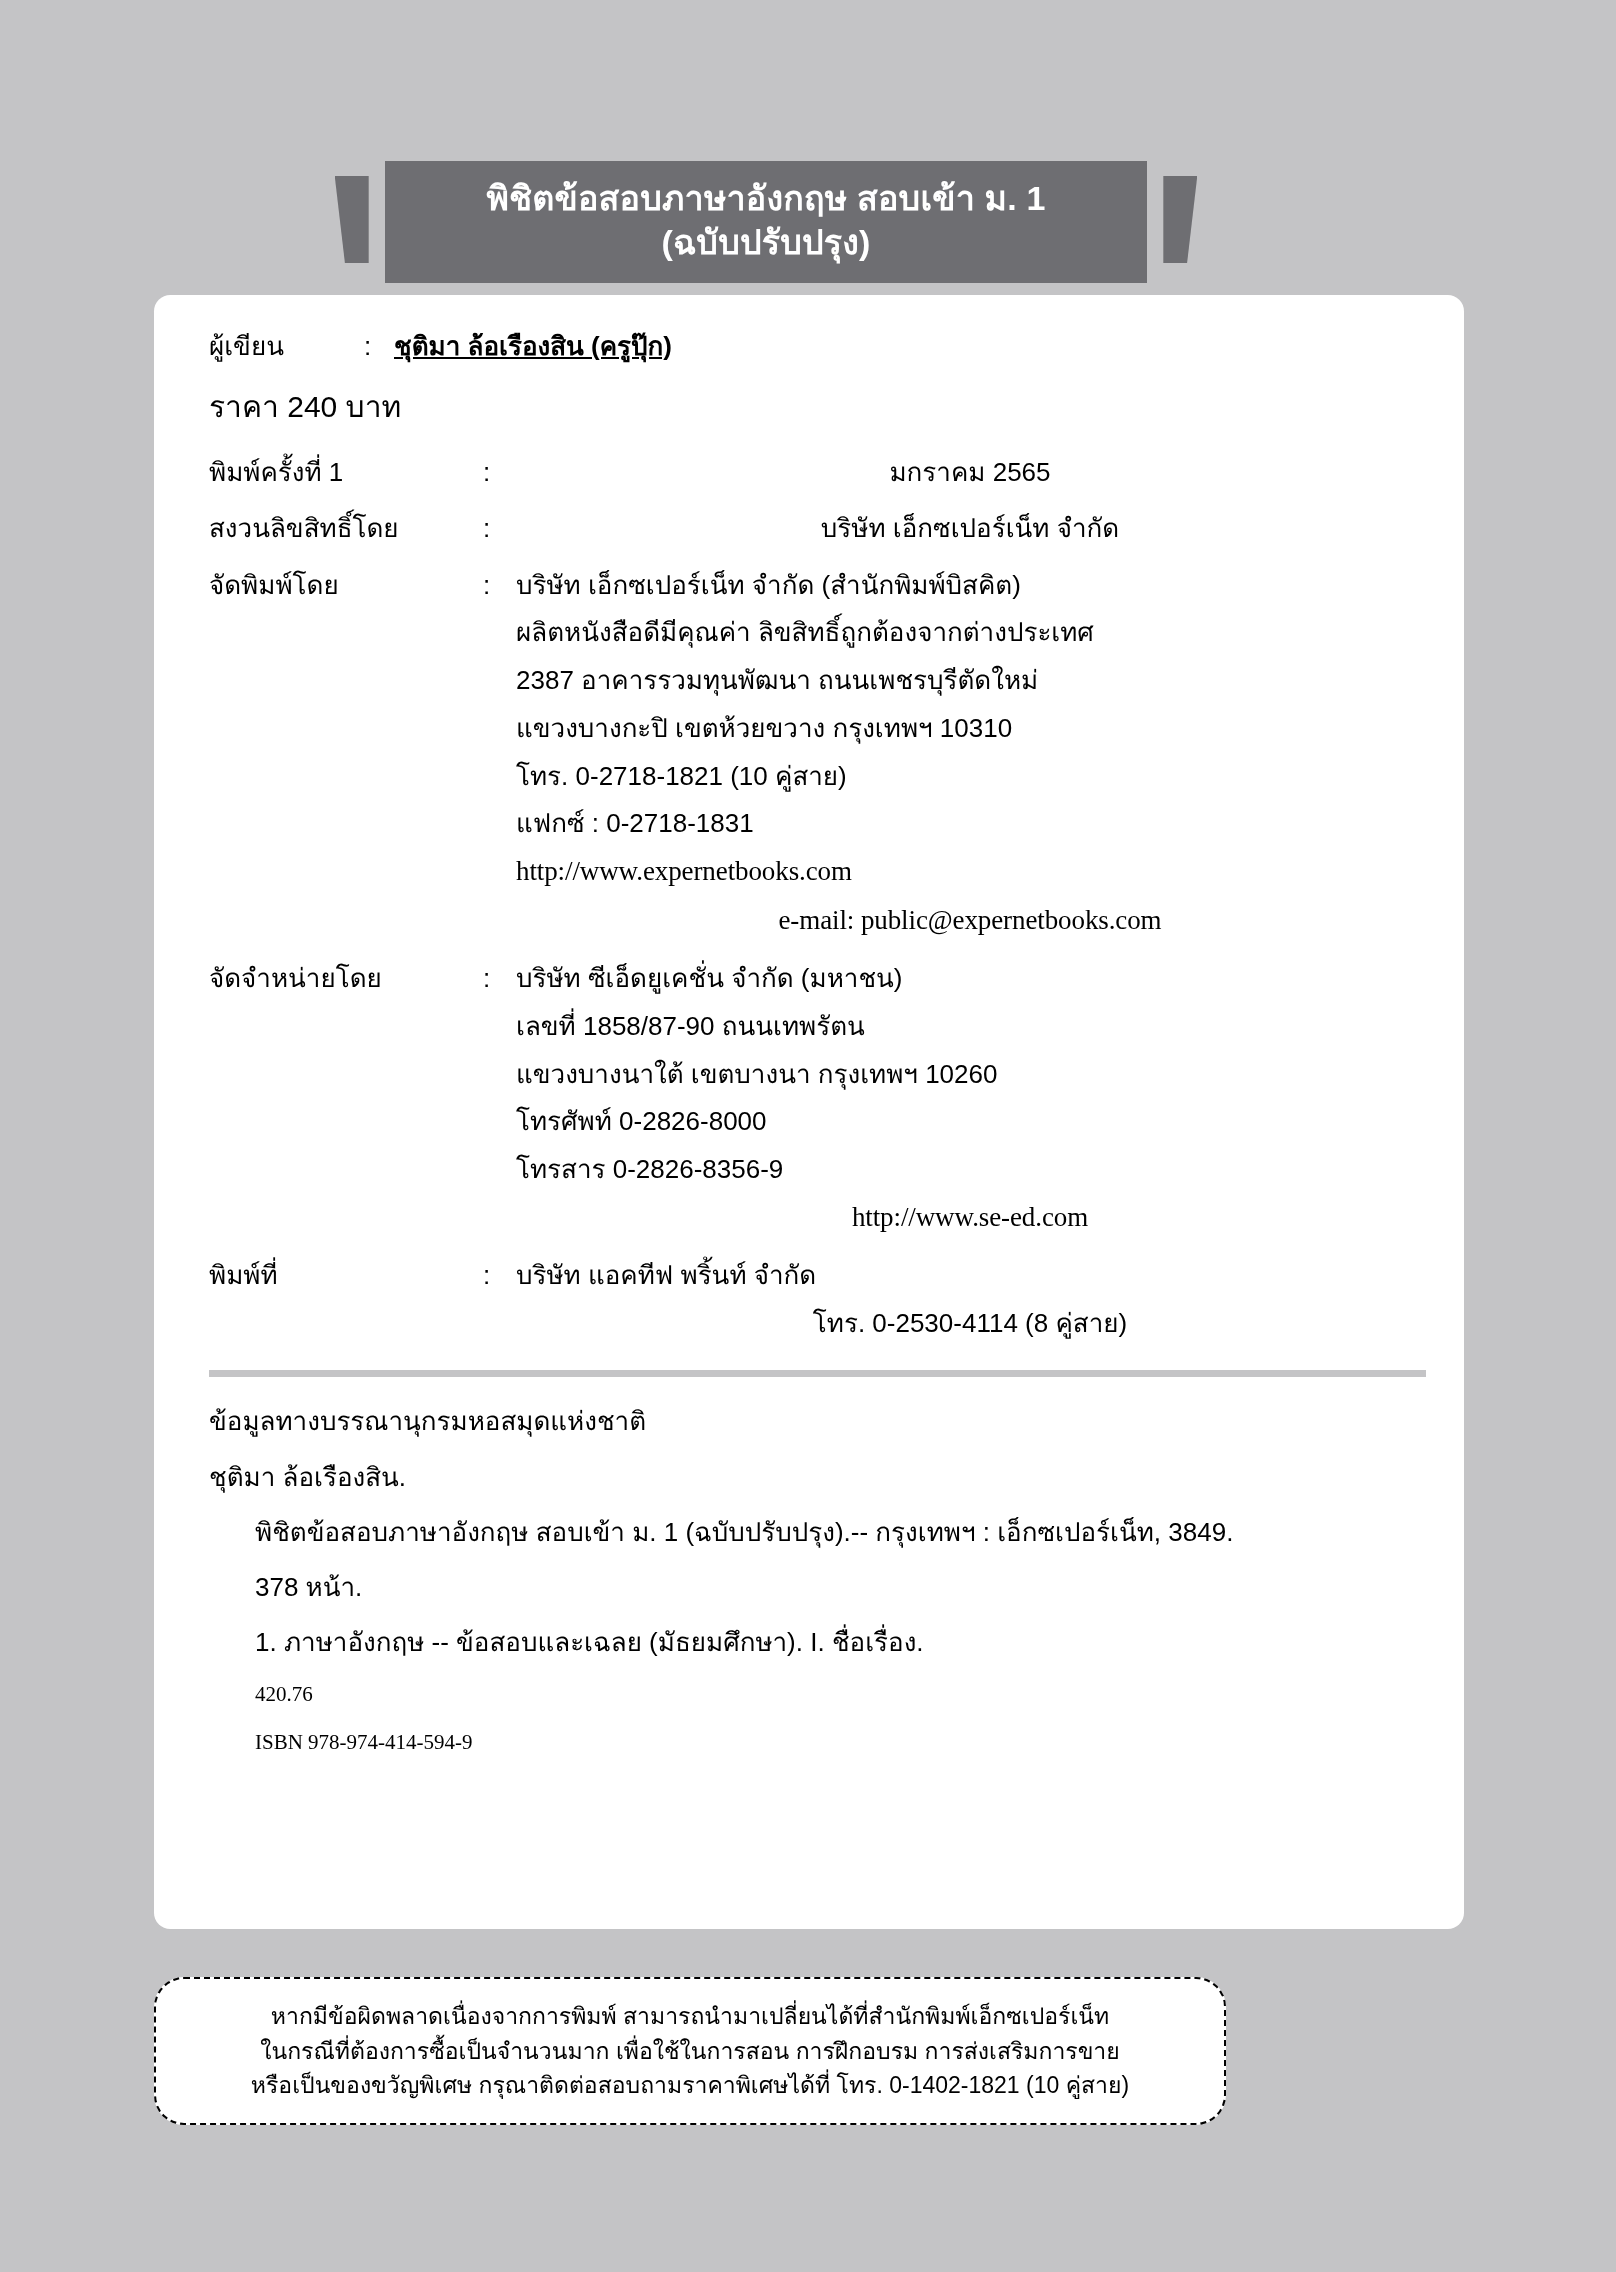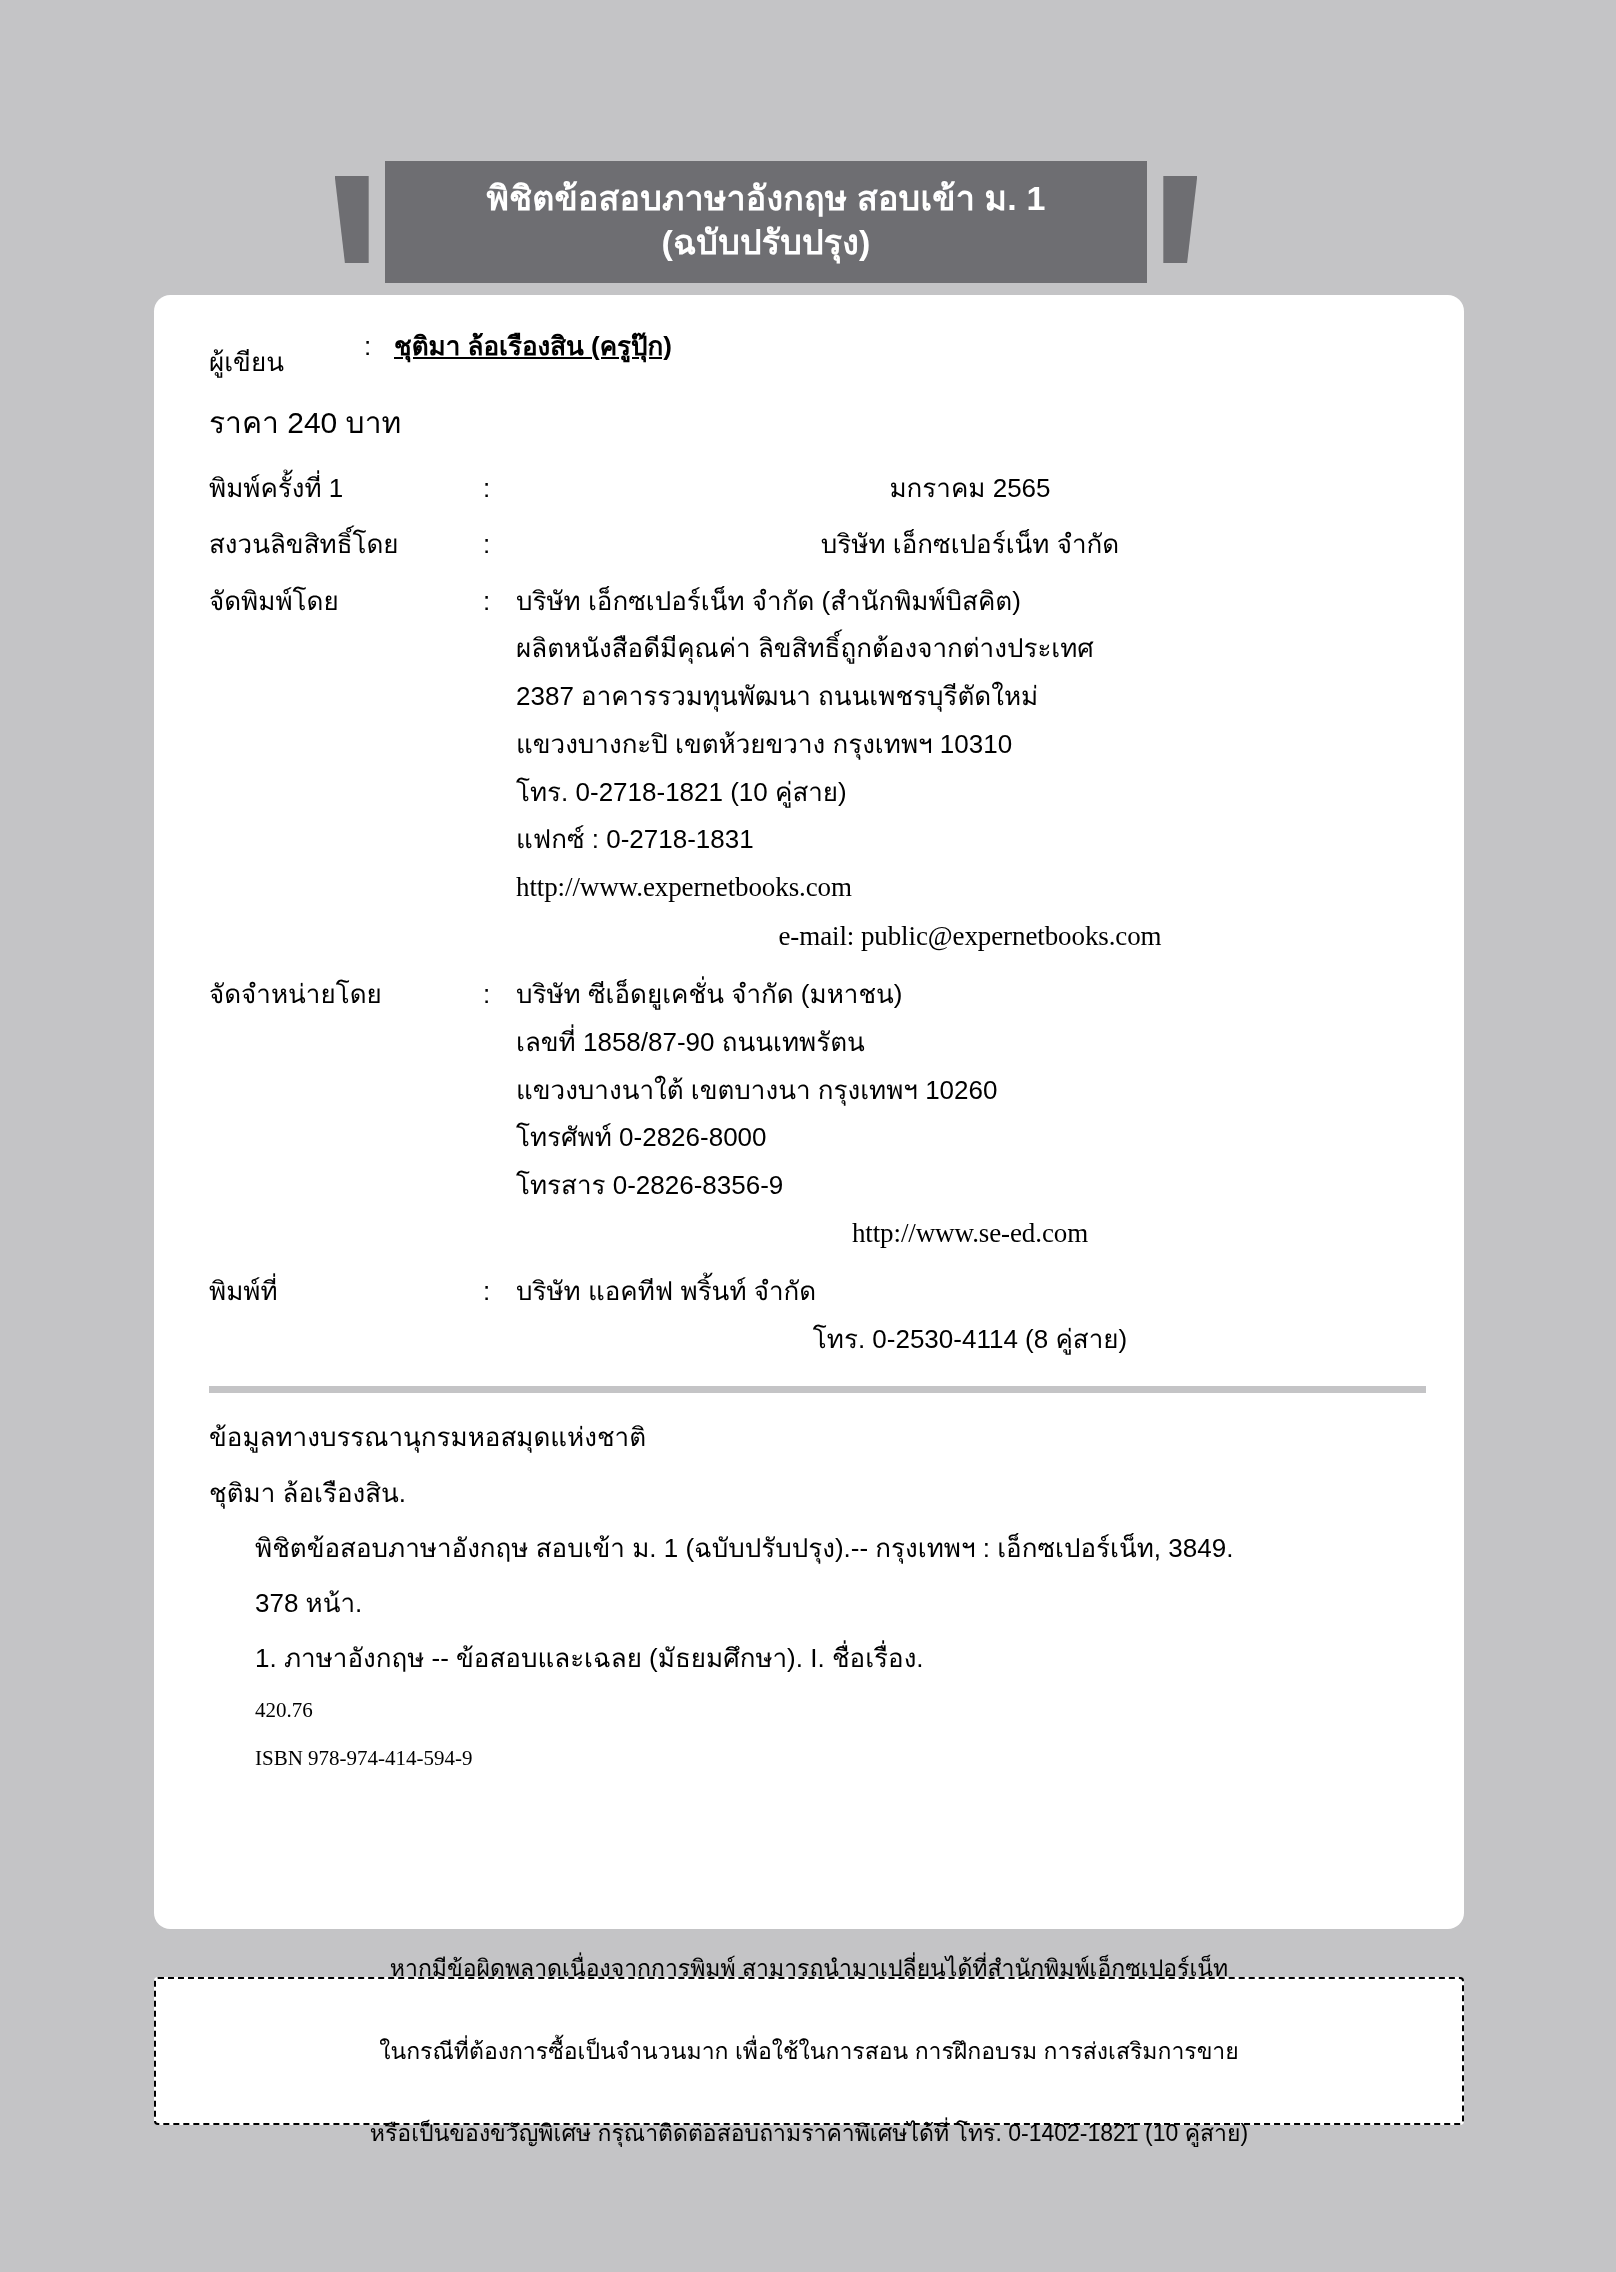--- a/index.html
+++ b/index.html
@@ -112,21 +112,21 @@
     display: block;
     margin-bottom: 7.4px;
   }
   .row-value .vline:last-child { margin-bottom: 0; text-align: center; }
   .row-value .vline.serif {
     font-family: "Liberation Serif", "DejaVu Serif", serif;
     font-size: 27px;
     letter-spacing: -0.1px;
   }
 
-  .row.author .row-label { width: 155px; flex: 0 0 155px; margin-top: 16px; }
+  .row.author .row-label { width: 155px; flex: 0 0 155px; }
   .row.author .row-colon { width: 30px; flex: 0 0 30px; }
   .row.author .row-value { font-weight: 700; text-decoration: underline; }
 
   .price-line {
     font-size: 30px;
     color: #000;
     margin-bottom: 22px;
   }
 
   
@@ -150,31 +150,30 @@
   .cip-line.serif {
     font-family: "Liberation Serif", "DejaVu Serif", serif;
     font-size: 21px;
   }
 
   
   .footer-box {
     position: absolute;
     left: 154px;
     top: 1977px;
-    width: 1310px;
+    width: 1072px;
     height: 148px;
     border: 2.2px dashed #000;
-    border-radius: 4px;
+    border-radius: 30px;
     background: #ffffff;
     box-sizing: border-box;
     display: flex;
     flex-direction: column;
     align-items: center;
     justify-content: center;
-    gap: 48px;
   }
   .footer-line {
     font-size: 23px;
     color: #000;
     line-height: 1.52;
     text-align: center;
   }
 </style>
 </head>
 <body>

